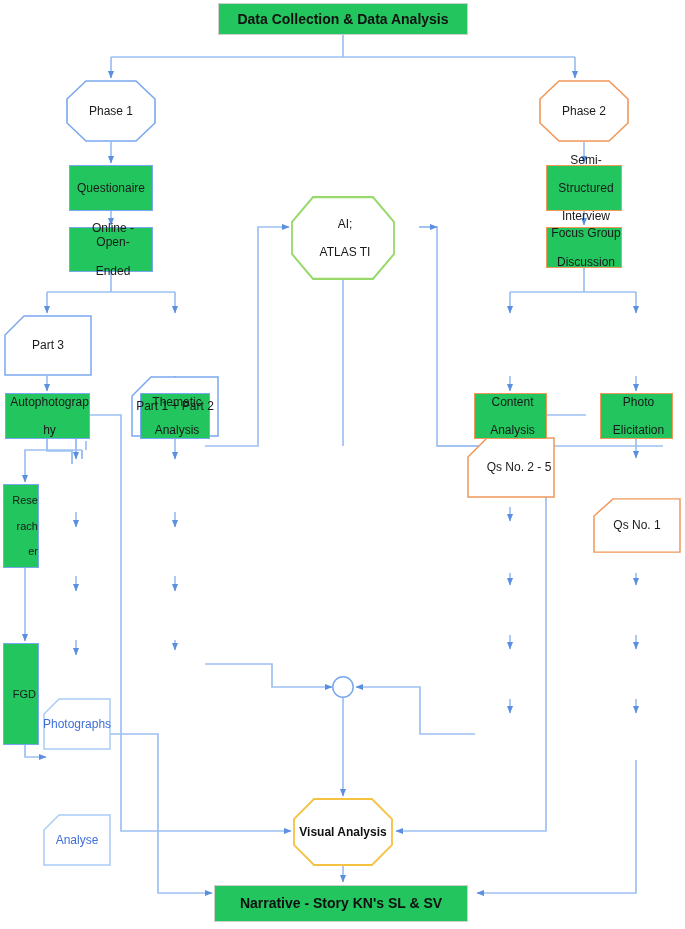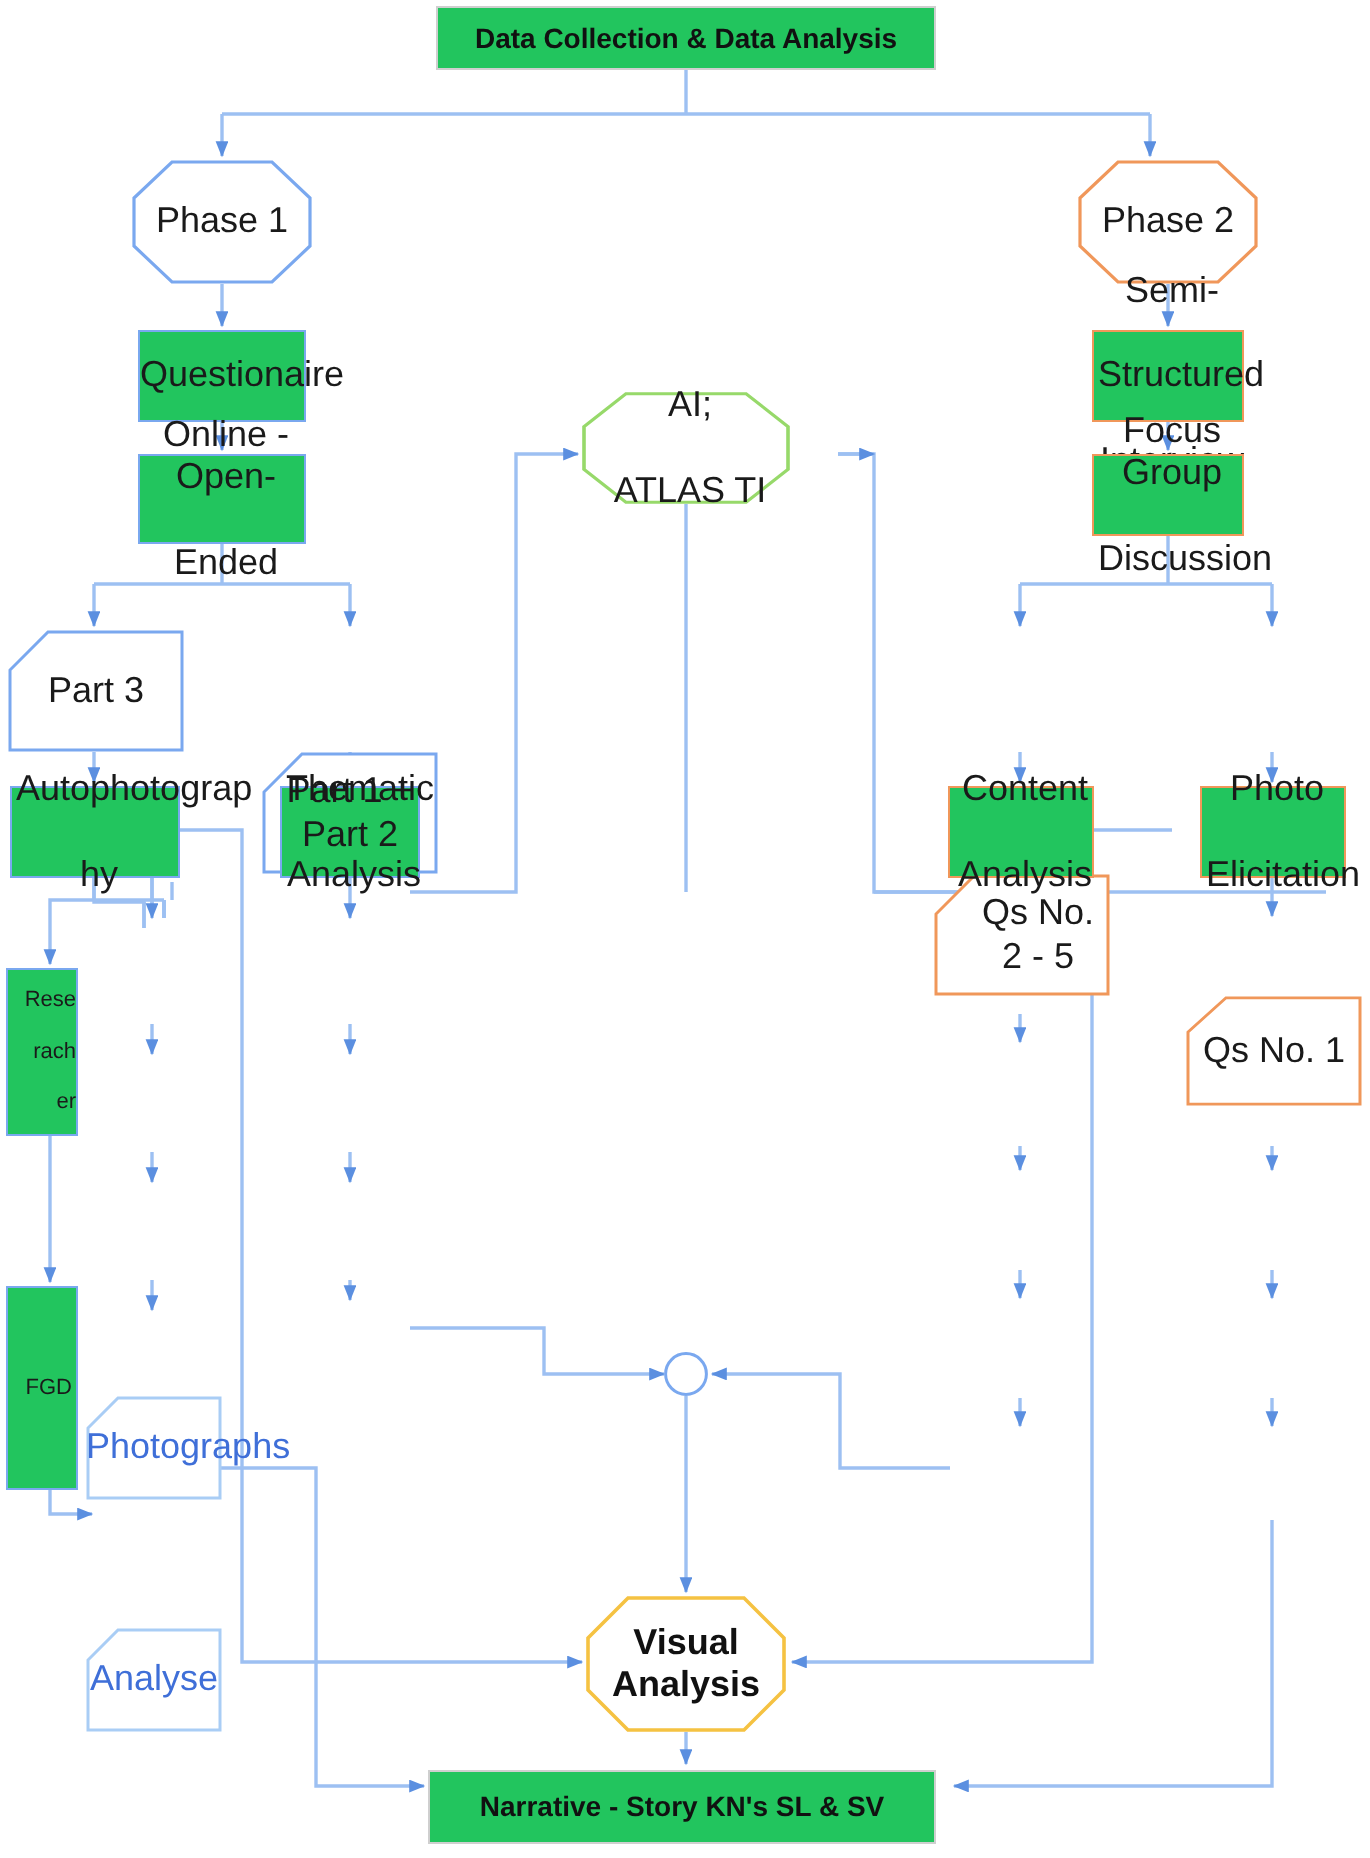--- a/index.html
+++ b/index.html
@@ -23,21 +23,21 @@
   .oct .lbl{position:relative;z-index:2;}
 
   
   .cut{position:relative;background:transparent;}
   .cut .cutshape{position:absolute;left:0;top:0;width:100%;height:100%;}
   .cut .lbl{position:relative;z-index:2;}
 
   .t-blue{color:#3f6fd8;}
   .t-black{color:#1a1a1a;}
   .f11{font-size:11px;text-align:right;}
-  .f12{font-size:18px;}
+  .f12{font-size:12px;}
 </style>
 </head>
 <body>
 
 <div id="stage">
 
   <svg id="wires" viewBox="0 0 685 929" xmlns="http://www.w3.org/2000/svg">
     <defs>
       <marker id="ah" markerWidth="9" markerHeight="9" refX="7.4" refY="3.2" orient="auto" markerUnits="userSpaceOnUse">
         <path d="M0,0 L8,3.2 L0,6.4 z" fill="#5b8fe0"></path>
@@ -192,21 +192,21 @@
     </span>
   </div>
 
   <div class="node rect orange f12 t-black" style="left:546px;top:227px;width:76px;height:41px;">
     <span>
       <span>Focus Group</span><br>
       <span>Discussion</span>
     </span>
   </div>
 
-  <div class="node oct" style="left:291px;top:196px;width:104px;height:56px;">
+  <div class="node oct" style="left:291px;top:196px;width:104px;height:84px;">
     <svg class="octshape" viewBox="0 0 104 68" preserveAspectRatio="none">
       <polygon points="22,1 82,1 103,21 103,47 82,67 22,67 1,47 1,21" fill="#fff" stroke="#97d96a" stroke-width="1.8"></polygon>
     </svg>
     <span class="lbl f12 t-black">
       <span>AI;</span><br>
       <span>ATLAS TI</span>
     </span>
   </div>
 
   <div class="node cut f12 t-black" style="left:4px;top:315px;width:88px;height:61px;">

